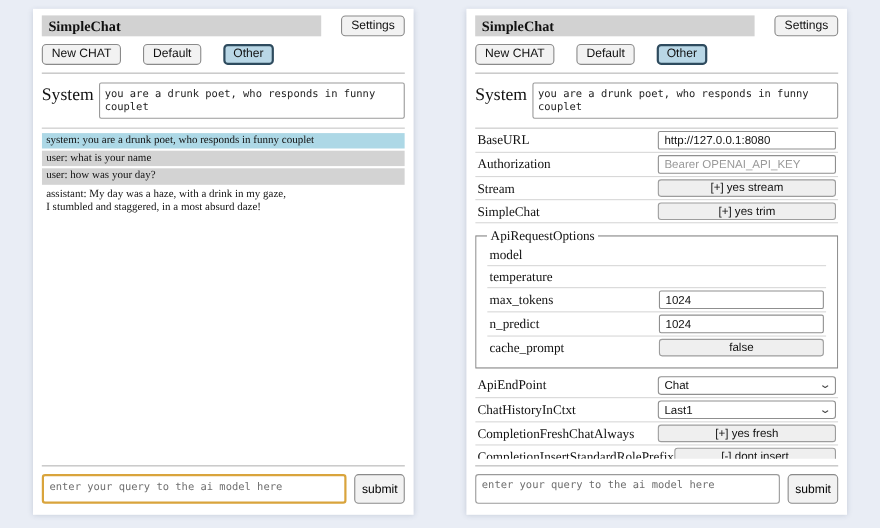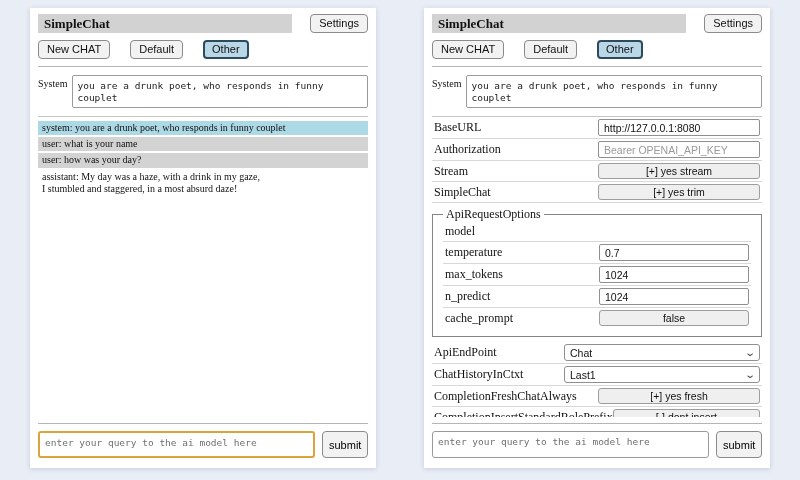--- a/index.html
+++ b/index.html
@@ -32,21 +32,21 @@
     padding:2px 8px;line-height:13px;white-space:nowrap;cursor:pointer;
   }
   .toolbar{display:flex;gap:20px;margin-top:7px;}
   .btn.selected{
     background:var(--selected-session-bg);
     border:2px solid var(--selected-session-border);padding:1px 7px;
   }
   hr.rule{border:none;border-top:1px solid var(--rule);margin:7px 0 0;width:100%;}
   
   .system-row{display:flex;gap:5px;margin-top:8px;align-items:flex-start;}
-  .system-row label{font-size:10px;padding-top:3px;}
+  .system-row label{font-size:16px;padding-top:3px;}
   textarea.system{
     flex:1;height:33px;resize:none;border:1px solid #9a9a9a;border-radius:2px;
     font-family:"DejaVu Sans Mono",monospace;font-size:9.5px;color:#222;
     padding:4px 4px;line-height:1.25;outline:none;overflow:hidden;
   }
   
   .chat-area{
     flex:1 1 auto;min-height:0;margin-top:8px;border-top:1px solid #c6c6c6;
     padding-top:4px;font-size:10px;overflow:hidden;
   }
@@ -69,21 +69,21 @@
     font-family:"Liberation Sans",sans-serif;font-size:10.5px;padding:1px 5px;
     color:#111;outline:none;
   }
   input.tinput::placeholder{color:#9a9a9a;opacity:1;}
   button.wbtn{
     width:162px;height:16px;background:#efefef;border:1px solid #9d9d9d;
     border-radius:3px;font-family:"Liberation Sans",sans-serif;font-size:10.5px;
     line-height:13px;padding:0;color:#111;cursor:pointer;
   }
   .select{
-    width:196px;height:17px;border:1px solid var(--ctl-border);border-radius:3px;
+    width:162px;height:17px;border:1px solid var(--ctl-border);border-radius:3px;
     background:#fff;display:flex;align-items:center;justify-content:space-between;
     padding:0 5px;font-family:"Liberation Sans",sans-serif;font-size:10.5px;
     cursor:pointer;
   }
   .chevron{color:#444;font-size:10px;line-height:10px;transform:scaleX(1.4);}
   fieldset.aro{
     border:1px solid #858585;margin:4px 0 5px;padding:0 10px 8px;
   }
   fieldset.aro legend{font-size:12px;padding:0 3px;margin-left:0;}
   fieldset.aro .srow:last-child{border-bottom:none;}
@@ -177,21 +177,20 @@
 
       <fieldset class="aro">
         <legend>ApiRequestOptions</legend>
 
         <div class="srow">
           <span>model</span>
         </div>
 
         <div class="srow">
           <span>temperature</span>
-          <input class="tinput" value="0.7" style="">
         </div>
 
         <div class="srow">
           <span>max_tokens</span>
           <input class="tinput" value="1024" style="">
         </div>
 
         <div class="srow">
           <span>n_predict</span>
           <input class="tinput" value="1024" style="">

